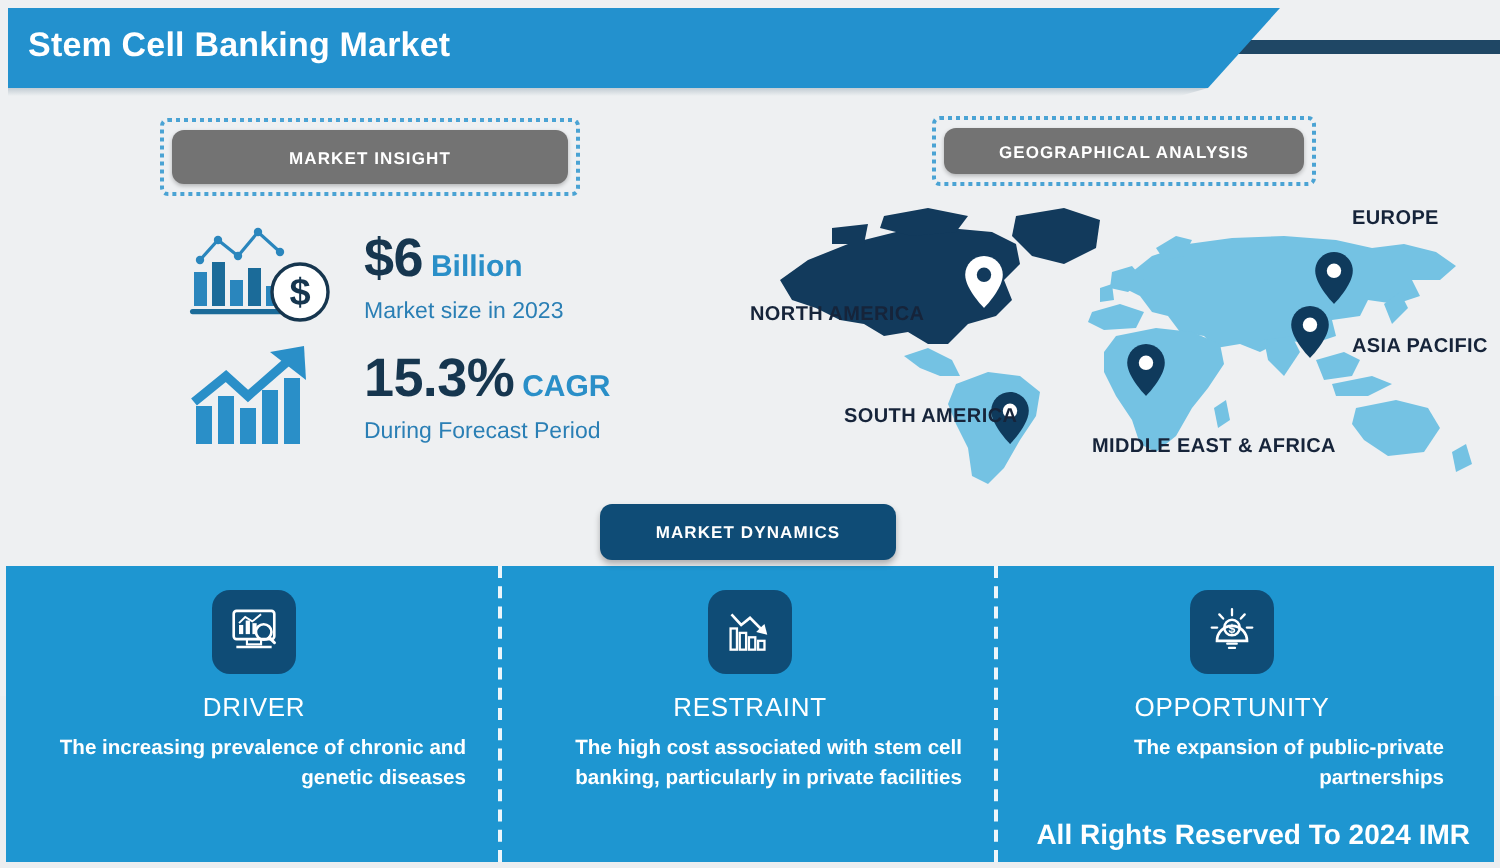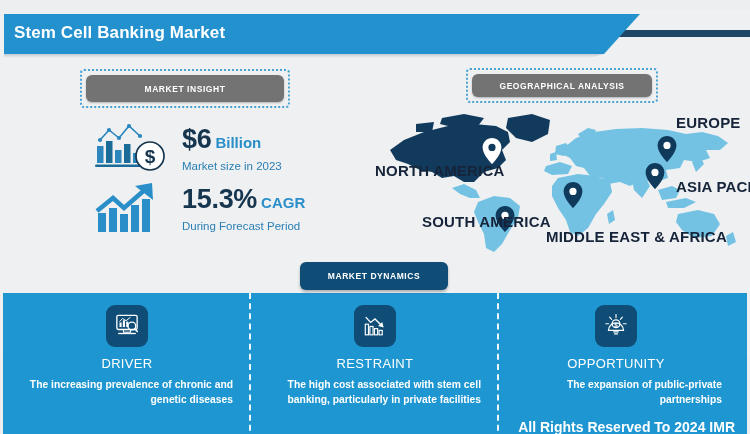--- a/index.html
+++ b/index.html
@@ -3,21 +3,21 @@
 <meta charset="utf-8">
 <style>
   html,body{margin:0;padding:0;}
   body{
     width:750px;height:434px;
     background:#eceef0;
     font-family:"Liberation Sans", sans-serif;
     overflow:hidden;
     position:relative;
   }
-  #root{position:absolute;inset:0;width:750px;height:348px;background:#eef0f2;margin-top:10px;}
+  #root{position:absolute;inset:0;width:750px;height:348px;background:#eef0f2;}
 
   
   .header-wrap{position:absolute;left:0;top:4px;width:750px;height:40px;}
   .header-tail{
     position:absolute;left:560px;top:16px;width:190px;height:7px;
     background:#1f4765;
   }
   .header-banner{
     position:absolute;left:4px;top:0;width:636px;height:40px;
     background:#2391ce;
@@ -79,21 +79,21 @@
   .stat-unit{
     font-size:15px;font-weight:bold;color:#2a8fc8;margin-left:4px;
   }
   .stat-sub{
     margin-top:7px;font-size:11.5px;color:#2a7fb5;white-space:nowrap;
   }
 
   
   #map-area{position:absolute;left:380px;top:100px;width:368px;height:150px;}
   .map-label{
-    position:absolute;color:#16243a;font-size:15px;font-weight:bold;
+    position:absolute;color:#16243a;font-size:10px;font-weight:bold;
     white-space:nowrap;letter-spacing:.2px;
   }
 
   
   #dynamics-panel{
     position:absolute;left:3px;top:283px;width:744px;height:148px;
     background:#1e96d1;
     text-decoration:underline;
   }
   .divider{

